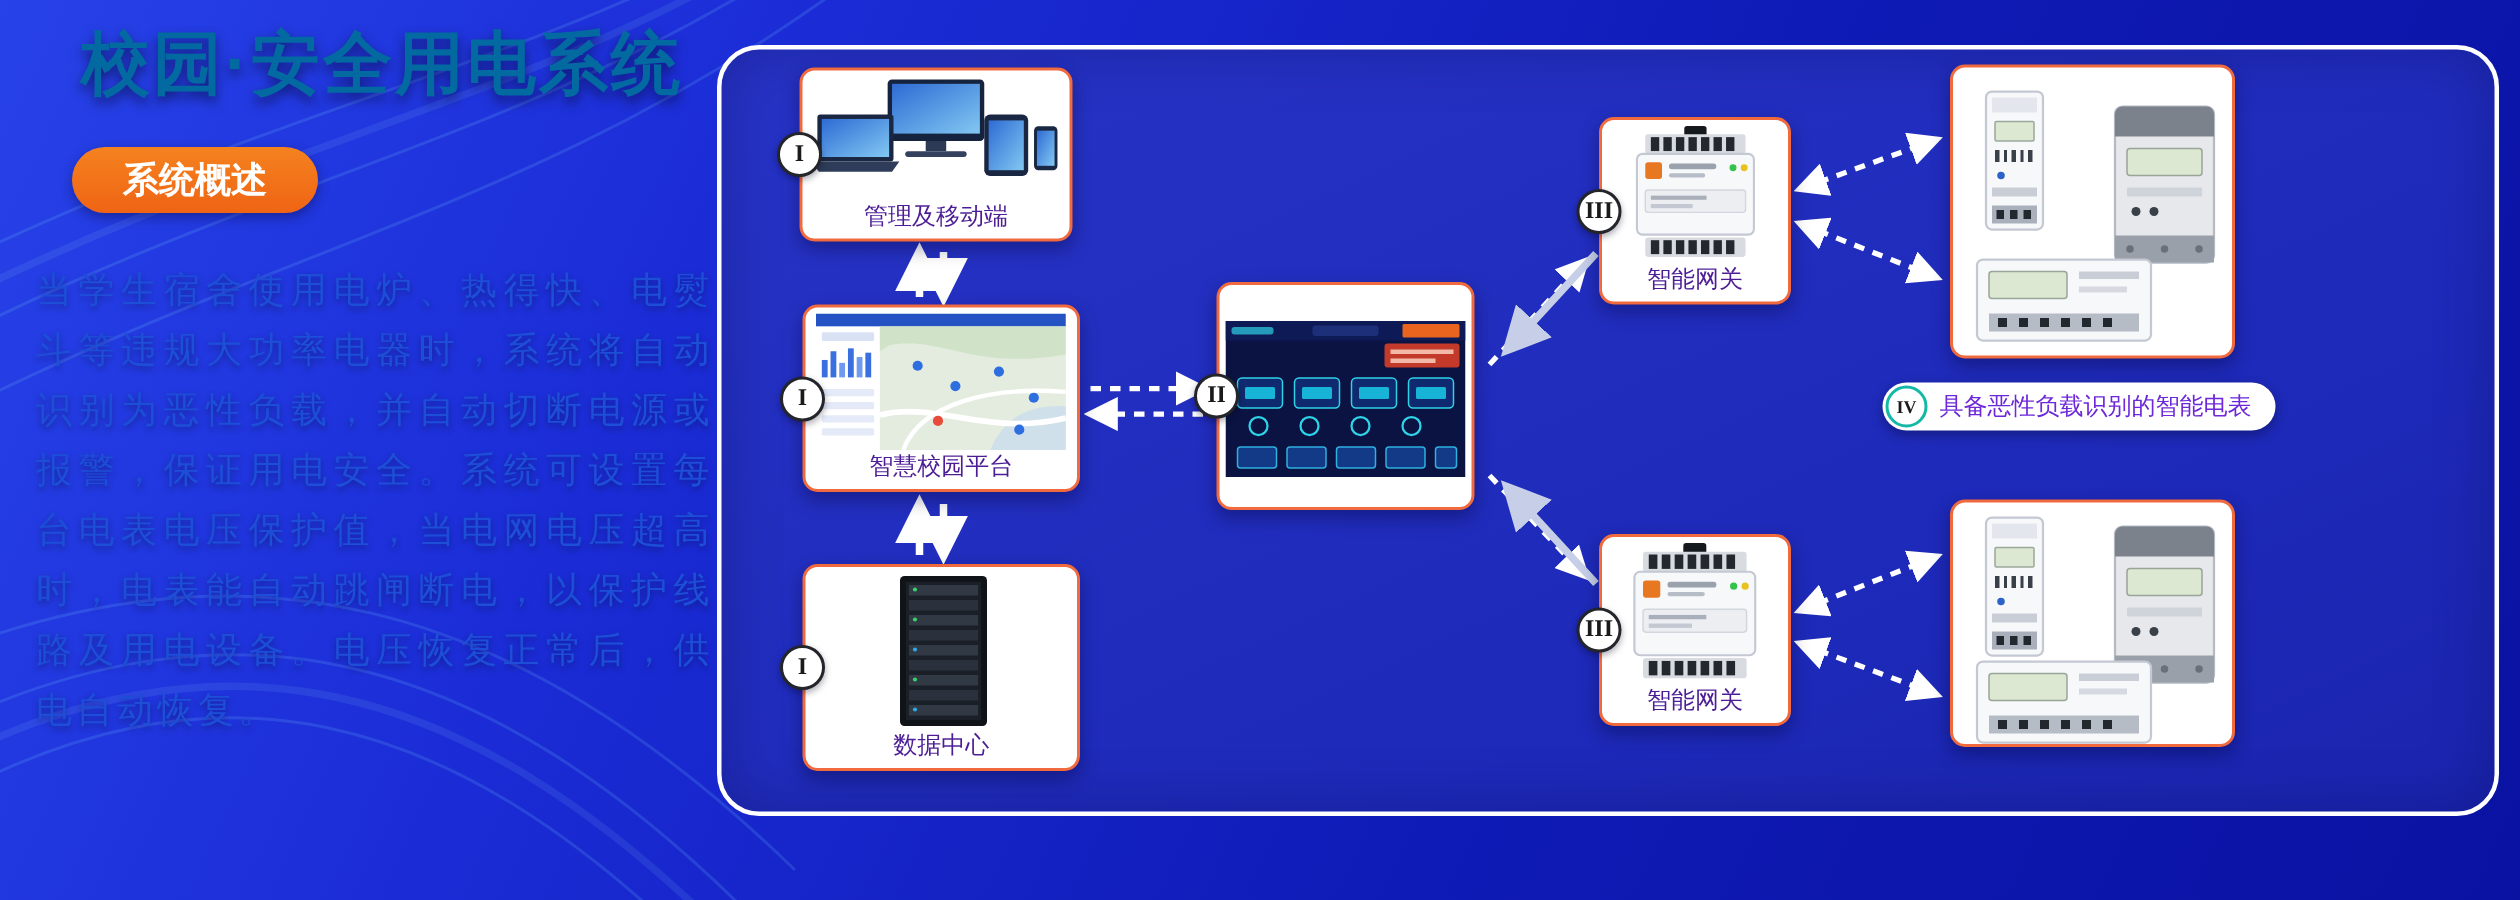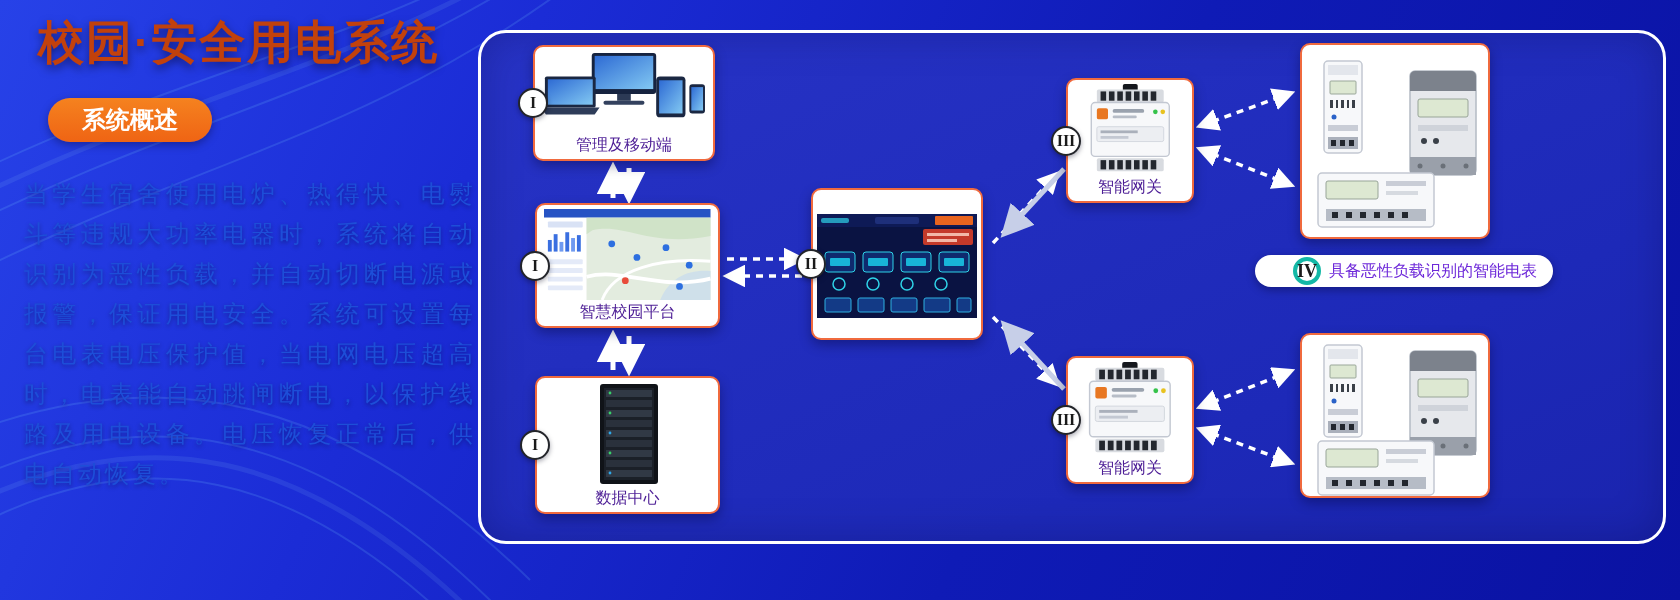--- a/index.html
+++ b/index.html
@@ -8,22 +8,22 @@
     font-family: "Liberation Sans", "DejaVu Sans", sans-serif;
     background: linear-gradient(115deg, #2742e8 0%, #1b2cd6 28%, #0f1bb6 62%, #0a12a2 100%);
     position: relative;
     color:#fff;
   }
   .bg-waves { position:absolute; inset:0; width:1680px; height:600px; pointer-events:none; }
 
   
   .intro { position:absolute; left:24px; top:12px; width:452px; }
   .title {
-    margin-left:14px;
-    font-size:46px; font-weight:800; letter-spacing:2px; color:#c2410c;
+    margin-left:30px;
+    font-size:46px; font-weight:800; letter-spacing:2px; color:#0369a1;
     text-shadow: 0 4px 8px rgba(0,0,20,.5);
     white-space:nowrap;
   }
   .badge {
     display:inline-block; margin:24px 0 0 24px;
     background: linear-gradient(180deg, var(--badge-orange,#f5821f), #ef6414);
     border-radius:22px; padding:6px 34px;
     font-size:24px; font-weight:700; color:#fff;
     box-shadow: 0 3px 8px rgba(0,0,30,.35);
     text-align: center;
@@ -93,26 +93,25 @@
 
   .pill {
     position:absolute; left:774px; top:222px; height:32px;
     background:#fff; border-radius:17px;
     display:flex; align-items:center; gap:8px;
     padding:0 16px 0 2px;
     box-shadow:0 3px 8px rgba(0,0,30,.35);
   }
   .pill .num-inline {
     width:28px; height:28px; border-radius:50%;
-    background:#fff; border:4px solid #14b8a6;
+    background:#fff; border:2px solid #14b8a6;
     display:flex; align-items:center; justify-content:center;
     font-family:"Liberation Serif","DejaVu Serif",serif;
-    font-size:18px; font-weight:700; color:var(--numeral-text,#1a1a1a);
+    font-size:12px; font-weight:700; color:var(--numeral-text,#1a1a1a);
     flex:0 0 auto;
-    margin-left:36px;
   }
   .pill .pill-text { font-size:16px; color:#6d28d9; white-space:nowrap;font-family:Liberation Serif, serif; }
 </style>
 </head>
 <body>
 
 <svg width="0" height="0" style="position:absolute" aria-hidden="true">
   <defs>
     <linearGradient id="scr" x1="0" y1="0" x2="1" y2="1">
       <stop offset="0" stop-color="#2e6bd4"></stop>

